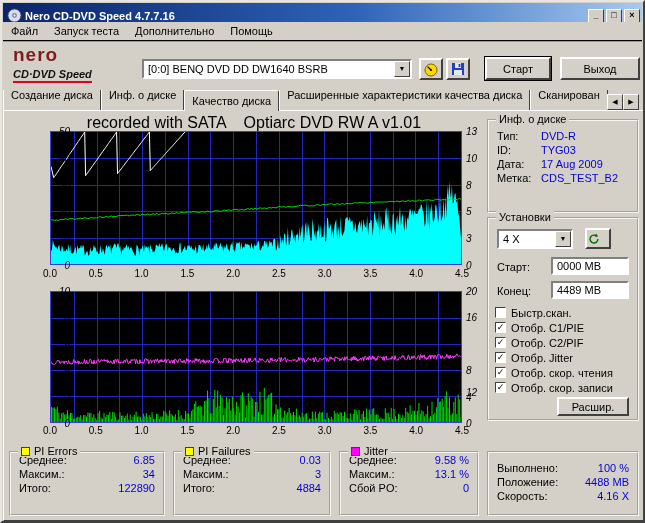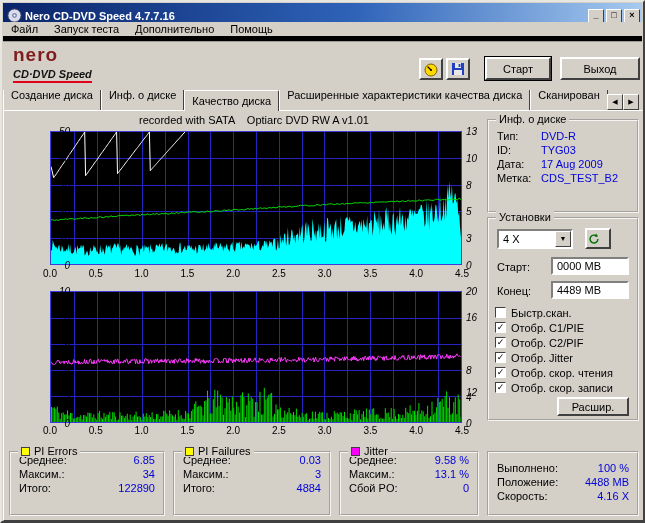--- a/index.html
+++ b/index.html
@@ -8,21 +8,21 @@
     border:2px solid;border-color:#E8E6E0 #404040 #404040 #E8E6E0;overflow:hidden;}
   
   .titlebar{position:absolute;left:1px;top:1px;right:1px;height:25px;
     background:linear-gradient(to right,#0A246A,#2E63B8 55%,#A6CAF0);display:flex;align-items:center;padding:0 2px;}
   .appicon{width:15px;height:15px;margin:0 3px 0 2px;flex:none;}
   .wtitle{color:#fff;font-weight:bold;font-size:11px;flex:1;white-space:nowrap;overflow:hidden;}
   .winbtns{display:flex;gap:2px;}
   .wbtn{width:16px;height:14px;background:#D4D0C8;border:1px solid;border-color:#fff #404040 #404040 #fff;
     font-size:9px;line-height:11px;text-align:center;font-weight:bold;color:#000;}
   
-  .menubar{position:absolute;left:1px;top:20px;right:1px;height:19px;display:flex;align-items:center;font-size:11px;background:#D4D0C8;border-bottom:5px solid #000000;}
+  .menubar{position:absolute;left:1px;top:20px;right:1px;height:19px;display:flex;align-items:center;font-size:11px;background:#D4D0C8;border-bottom:1px solid #000000;}
   .menu-item{padding:2px 8px;white-space:nowrap;}
   
   .toolbar{position:absolute;left:1px;top:39px;right:1px;height:47px;border-top:1px solid #9C9A92;background:#D4D0C8;}
   .logo{position:absolute;left:10px;top:4px;width:122px;}
   .logo1{color:#7f1d1d;font-weight:bold;font-size:19px;line-height:18px;letter-spacing:1px;}
   .logo2{font-style:italic;font-weight:bold;font-size:11px;color:#111;border-bottom:2px solid #E2001A;display:inline-block;padding-bottom:1px;white-space:nowrap;}
   .combo{display:flex;align-items:stretch;background:#fff;border:2px solid;border-color:#808080 #FFF #FFF #808080;}
   .combo .ctext{flex:1;font-size:11px;line-height:16px;padding:0 4px;white-space:nowrap;overflow:hidden;}
   .combo .cbtn{width:16px;background:#D4D0C8;border:1px solid;border-color:#fff #404040 #404040 #fff;
     font-size:7px;line-height:14px;text-align:center;color:#000;flex:none;}
@@ -35,21 +35,21 @@
   .tabstrip{position:absolute;left:1px;top:88px;right:34px;height:21px;display:flex;overflow:hidden;align-items:flex-end;}
   .tab{padding:3px 7px 2px;font-size:11px;height:26px;background:#D4D0C8;border:1px solid;
     border-color:#fff #404040 #D4D0C8 #fff;border-bottom:none;border-radius:2px 2px 0 0;white-space:nowrap;flex:none;}
   .tab.active{height:21px;padding-top:4px;position:relative;z-index:3;}
   .tabscroll{position:absolute;right:4px;top:92px;display:flex;z-index:4;}
   .sbtn{width:16px;height:16px;background:#D4D0C8;border:1px solid;border-color:#fff #404040 #404040 #fff;
     font-size:7px;line-height:14px;text-align:center;}
   
   .page{position:absolute;left:1px;top:108px;width:641px;height:411px;background:#D4D0C8;
     border:1px solid;border-color:#fff #404040 #404040 #fff;}
-  .chart-header{position:absolute;left:44px;top:3px;width:412px;text-align:center;font-size:11px;color:#000;white-space:pre;}
+  .chart-header{position:absolute;left:44px;top:3px;width:412px;text-align:center;font-size:16px;color:#000;white-space:pre;}
   .chart{position:absolute;background:#000;border:1px solid #3C3CD8;}
   #chart1{left:46px;top:20px;width:412px;height:134px;}
   #chart2{left:46px;top:180px;width:412px;height:132px;}
   .axis{position:absolute;font-size:10px;color:#000;}
   #yl1{left:16px;top:20px;width:26px;height:134px;text-align:right;}
   #yr1{left:460px;top:20px;width:24px;height:134px;text-align:left;}
   #yl2{left:16px;top:180px;width:26px;height:132px;text-align:right;}
   #yr2{left:460px;top:180px;width:24px;height:132px;text-align:left;}
   #xt1{left:46px;top:157px;width:412px;height:12px;}
   #xt2{left:46px;top:314px;width:412px;height:12px;}
@@ -107,20 +107,24 @@
       <span class="menu-item">Файл</span>
       <span class="menu-item">Запуск теста</span>
       <span class="menu-item">Дополнительно</span>
       <span class="menu-item">Помощь</span>
     </div>
 
   <div class="toolbar">
     <div class="logo">
       <div class="logo1">nero</div>
       <div class="logo2">CD·DVD Speed</div>
+    </div>
+    <div class="combo drive">
+      <span class="ctext">[0:0]  BENQ DVD DD DW1640 BSRB</span>
+      <span class="cbtn">▼</span>
     </div>
     <button class="btn iconbtn" style="left:416px;">
       <svg width="16" height="16" viewBox="0 0 16 16">
           <circle cx="8" cy="9" r="6" fill="#FFD800" stroke="#806000"></circle>
           <line x1="8" y1="9" x2="4.6" y2="5.6" stroke="#000" stroke-width="1.3"></line>
           <circle cx="8" cy="9" r="1" fill="#000"></circle>
         </svg>
     </button>
     <button class="btn iconbtn" style="left:443px;">
       <svg width="16" height="16" viewBox="0 0 16 16">

